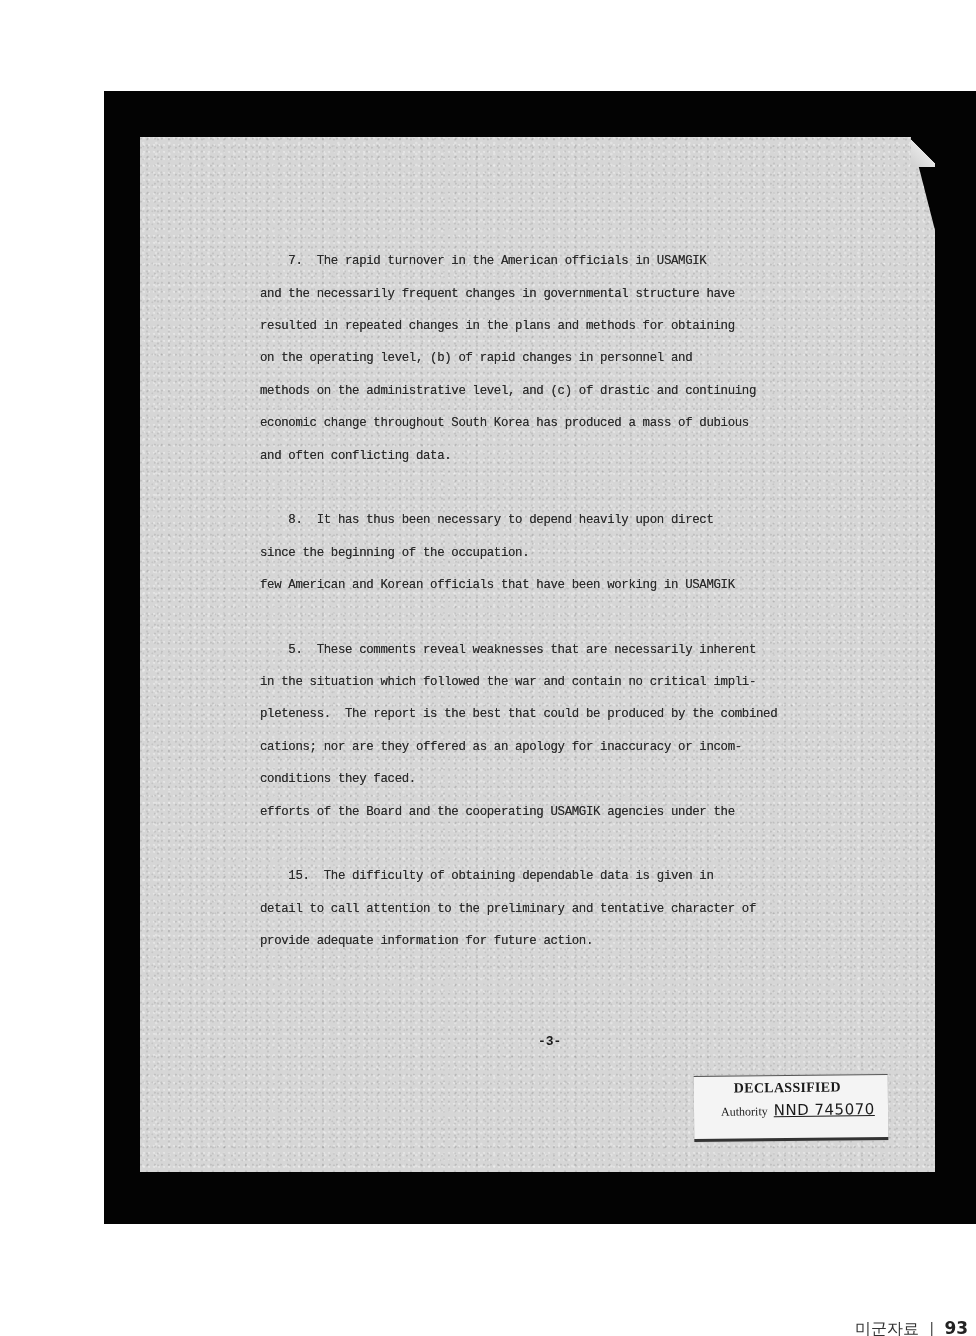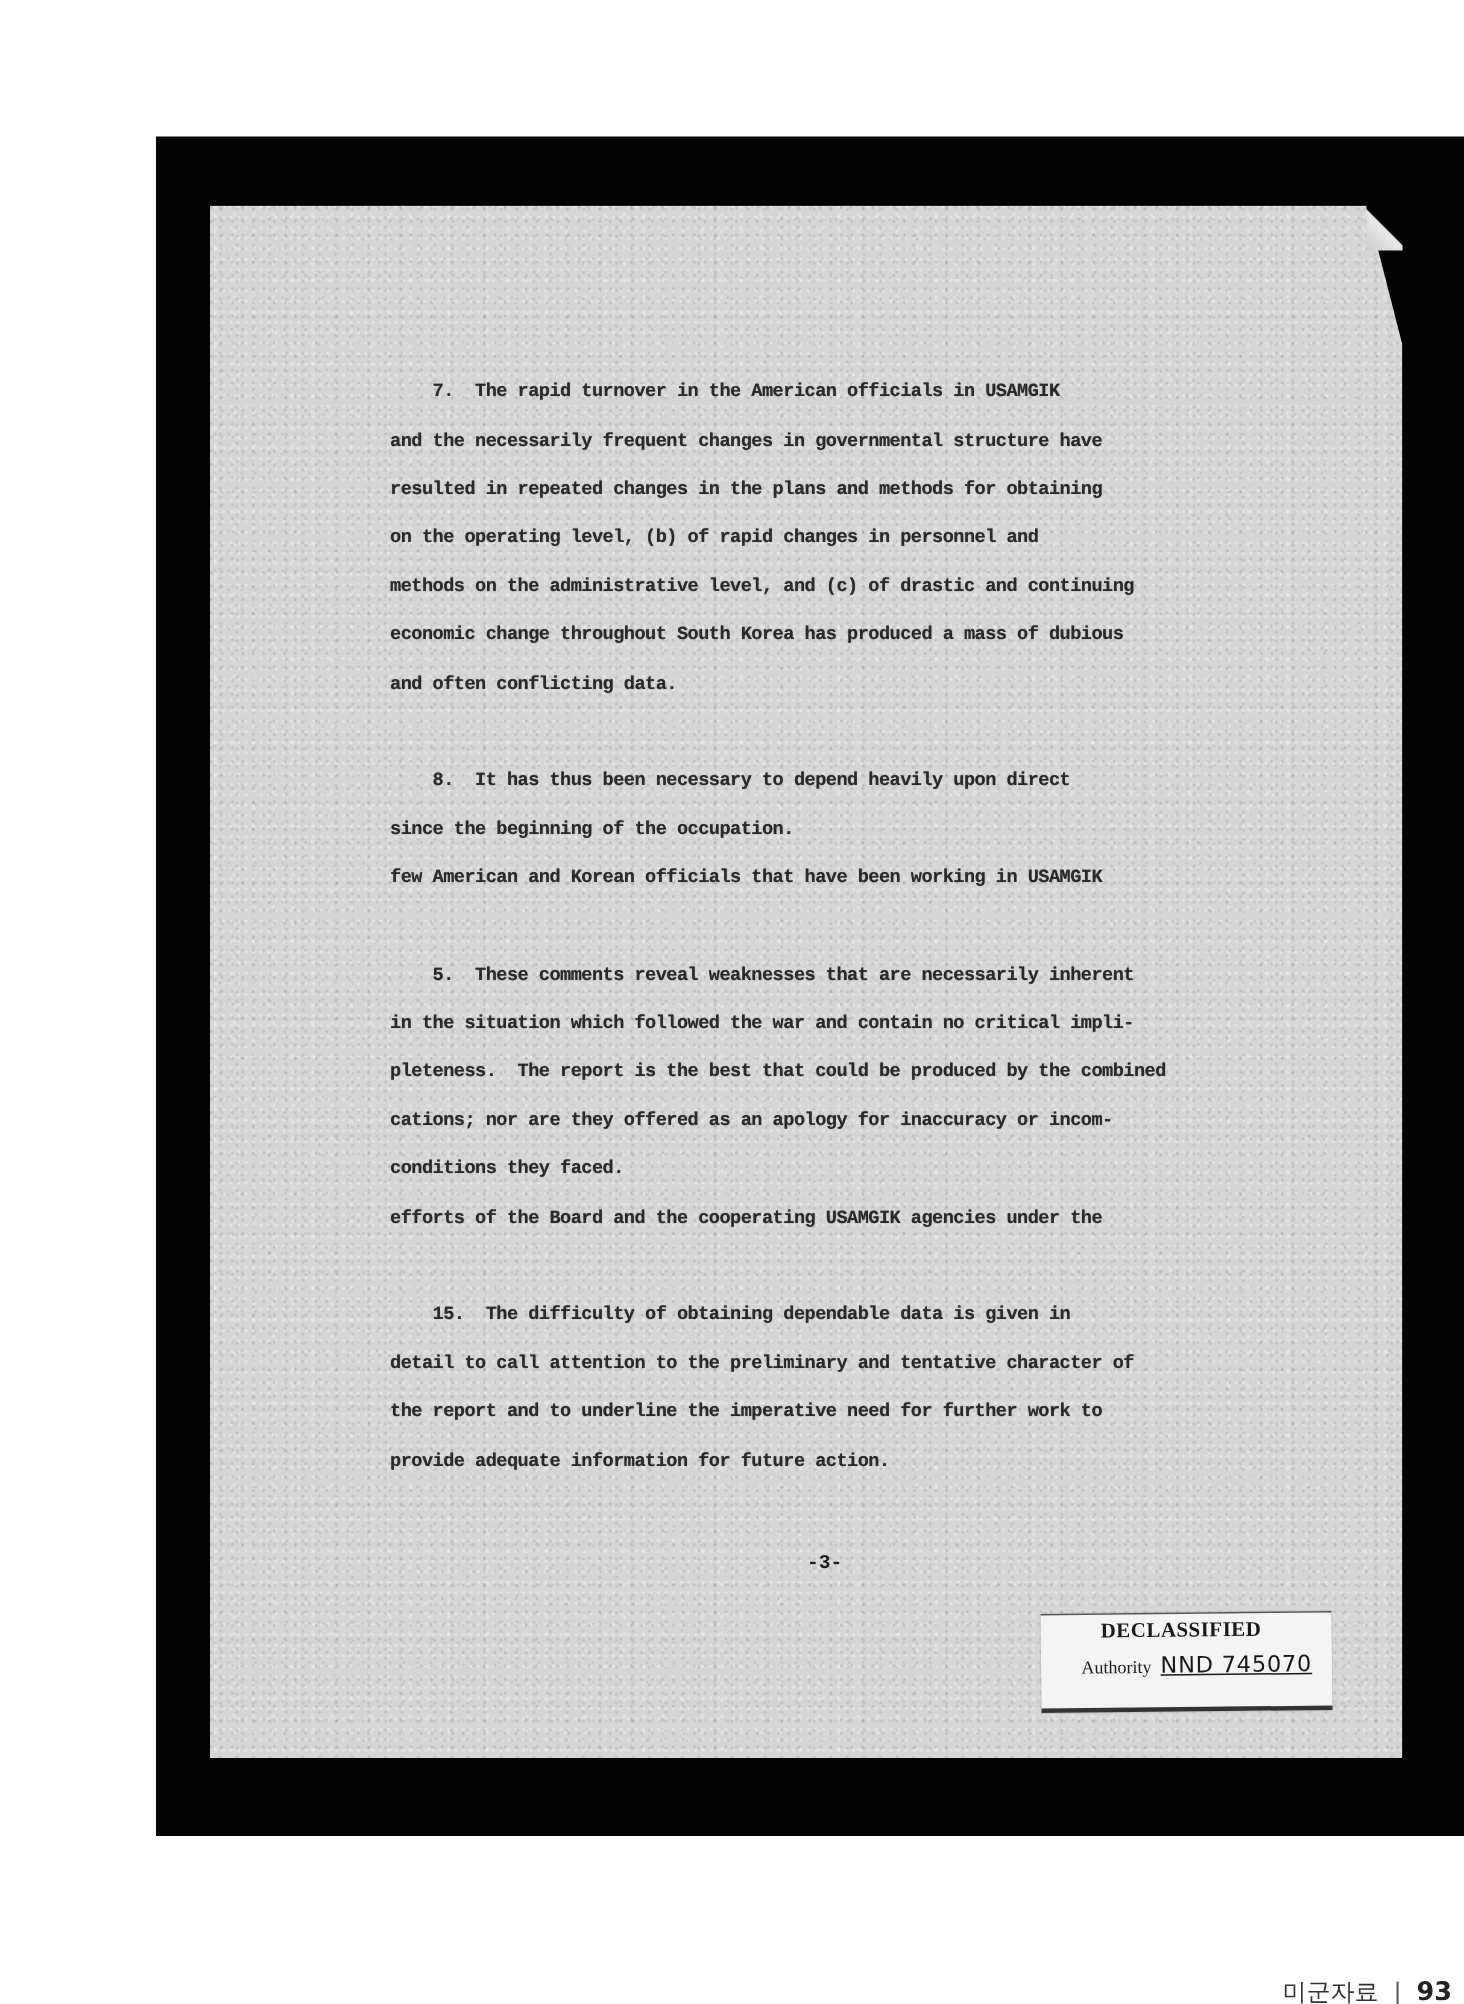--- a/index.html
+++ b/index.html
@@ -47,21 +47,21 @@
       background: linear-gradient(225deg, #030303 48%, #e6e6e6 50%, #cfcfcf 100%);
     }
     .typed-text {
       position: absolute;
       left: 260px;
       top: 237px;
       width: 600px;
       color: #2a2a2a;
       font-size: 12.4px;
       line-height: 16.2px;
-      font-weight: bold;
+      font-weight: normal;
       letter-spacing: -0.35px;
       text-shadow: 0 0 0.6px rgba(40,40,40,0.6);
     }
     .para {
       margin: 0 0 16px 0;
       white-space: pre-line;
     }
     .para .line {
       display: block;
       white-space: pre;
@@ -159,21 +159,20 @@
     <span class="line">    5.  These comments reveal weaknesses that are necessarily inherent</span>
     <span class="line">in the situation which followed the war and contain no critical impli-</span>
     <span class="line">pleteness.  The report is the best that could be produced by the combined</span>
     <span class="line">cations; nor are they offered as an apology for inaccuracy or incom-</span>
     <span class="line">conditions they faced.</span>
     <span class="line">efforts of the Board and the cooperating USAMGIK agencies under the</span>
   </div>
   <div class="para">
     <span class="line">    15.  The difficulty of obtaining dependable data is given in</span>
     <span class="line">detail to call attention to the preliminary and tentative character of</span>
-    <span class="line">the report and to underline the imperative need for further work to</span>
     <span class="line">provide adequate information for future action.</span>
   </div>
 </div>
 
 <div class="page-number">-3-</div>
 
 <div class="declass-stamp">
   <div class="declass-title">DECLASSIFIED</div>
   <div class="declass-authority">
     <span>Authority</span>

